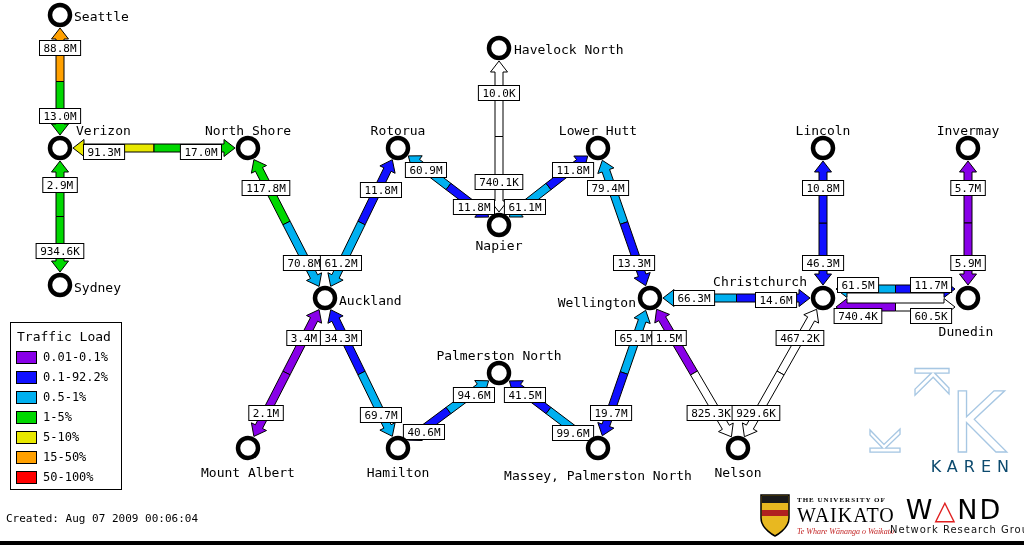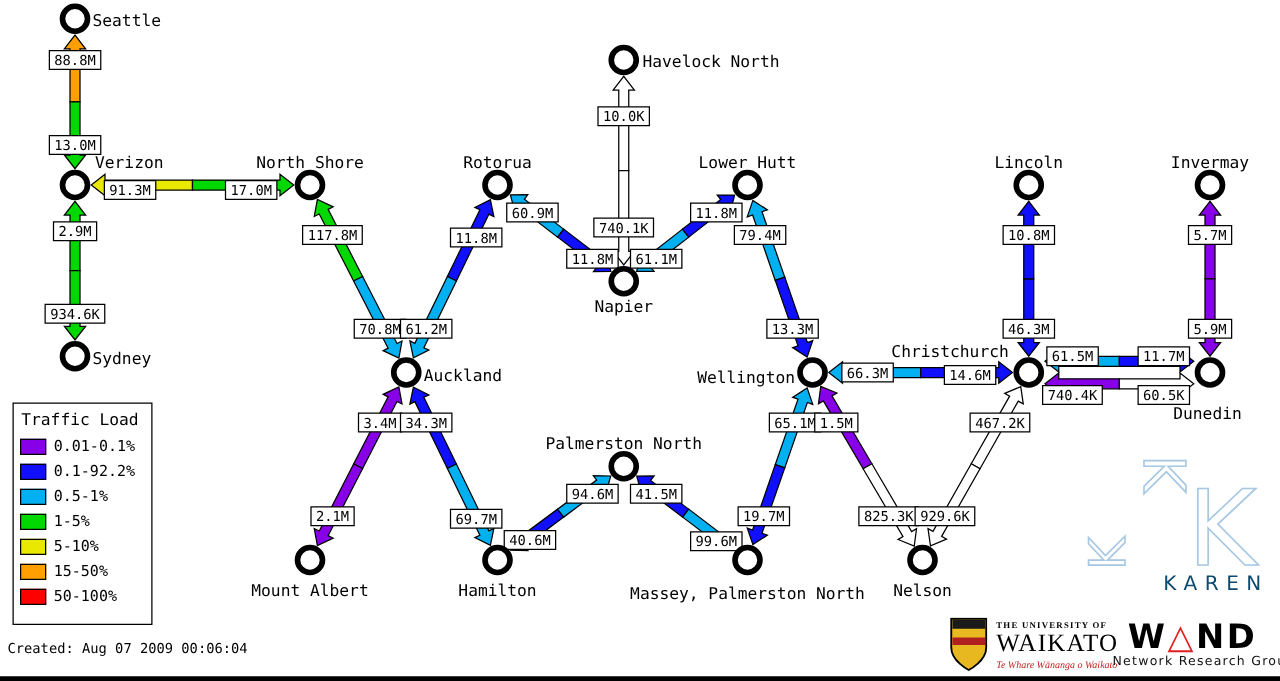--- a/index.html
+++ b/index.html
@@ -1,37 +1,37 @@
 <!DOCTYPE html>
 <html><head>
 <meta charset="utf-8">
 <style>
   *{margin:0;padding:0;box-sizing:border-box}
   html,body{background:#ffffff}
   .stage{position:relative;width:1024px;height:545px;background:#fff;overflow:hidden;font-family:"DejaVu Sans Mono",monospace}
   #map{position:absolute;left:0;top:0}
   .tl{font:11px "DejaVu Sans Mono",monospace;fill:#000}
   .nl{font:13px "DejaVu Sans Mono",monospace;fill:#000}
-  .legend{position:absolute;left:10px;top:322px;background:#fff;border:1px solid #000;padding:5px 10px 15px 5px}
+  .legend{position:absolute;left:10px;top:322px;background:#fff;border:1px solid #000;padding:5px 10px 5px 5px}
   .legend-title{font:13px "DejaVu Sans Mono",monospace;margin:1px 0 2px 1px;white-space:nowrap}
   .legend-row{display:flex;align-items:flex-end;margin-top:6px}
   .swatch{width:21px;height:13px;border:1px solid #000;margin-right:6px;flex:none}
   .legend-label{font:12px "DejaVu Sans Mono",monospace;white-space:nowrap}
   .created{position:absolute;left:6px;top:512px;font:11px "DejaVu Sans Mono",monospace;color:#000;white-space:nowrap}
   .bottombar{position:absolute;left:0;bottom:0;width:100%;height:4px;background:#000}
   .karen{position:absolute;left:855px;top:358px;width:160px;height:122px}
   .kk{font-family:"DejaVu Sans",sans-serif;fill:none;stroke:#a7c7e3;stroke-width:1.3px}
   .karen-text{position:absolute;right:0;bottom:4px;font:16px "DejaVu Sans",sans-serif;letter-spacing:6px;color:#0c4a6e;white-space:nowrap}
   .waikato{position:absolute;left:760px;top:494px;display:flex;align-items:center}
   .uw-text{margin-left:7px;font-family:"Liberation Serif","DejaVu Serif",serif;color:#000}
   .uw1{font-size:7px;font-weight:bold;letter-spacing:1px;white-space:nowrap}
   .uw2{font-size:20px;letter-spacing:1px;line-height:1;margin-top:1px;white-space:nowrap}
   .uw3{font-size:8px;font-style:italic;color:#c22222;margin-top:2px;white-space:nowrap}
   .wand{position:absolute;left:890px;top:496px;width:128px;text-align:center}
-  .wand-mark{font-family:"DejaVu Sans",sans-serif;font-weight:bold;font-size:27px;line-height:1;letter-spacing:2px;color:#000;white-space:nowrap}
+  .wand-mark{font-family:"DejaVu Sans",sans-serif;font-weight:normal;font-size:27px;line-height:1;letter-spacing:2px;color:#000;white-space:nowrap}
   .wand-a{color:#e02020}
   .wand-sub{font-family:"DejaVu Sans",sans-serif;font-size:10px;letter-spacing:1px;margin-top:1px;color:#111;white-space:nowrap}
 </style>
 </head>
 <body>
 
 <div class="stage">
 
   <svg id="map" width="1024" height="545" viewBox="0 0 1024 545">
       <g>

